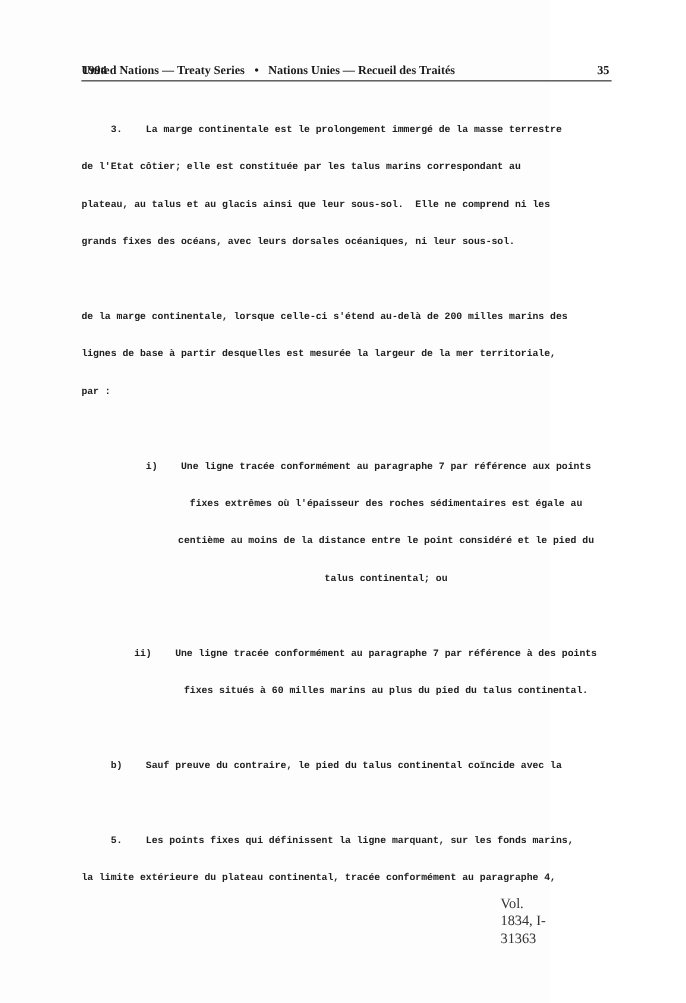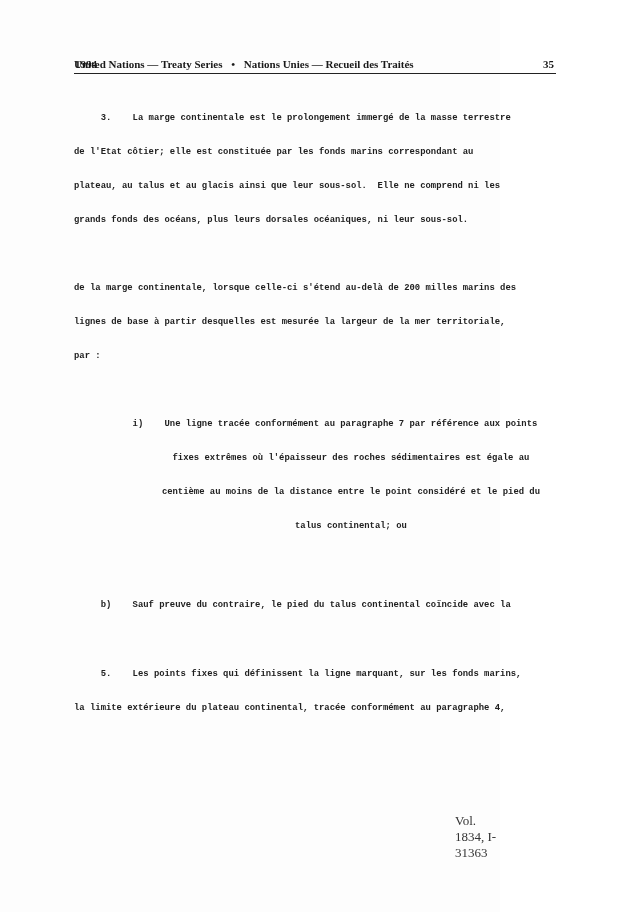--- a/index.html
+++ b/index.html
@@ -39,41 +39,45 @@
       <span class="dot">•</span>
       <span>Nations Unies — Recueil des Traités</span>
     </span>
     <span class="pnum">35</span>
   </div>
 
   <div class="body">
 
     <div class="para">
       <div>     3.    La marge continentale est le prolongement immergé de la masse terrestre</div>
-      <div>de l'Etat côtier; elle est constituée par les fonds marins correspondant au</div>
+      <div>de l'Etat côtier; elle est constituée par les talus marins correspondant au</div>
       <div>plateau, au talus et au glacis ainsi que leur sous-sol.  Elle ne comprend ni les</div>
-      <div>grands fonds des océans, plus leurs dorsales océaniques, ni leur sous-sol.</div>
+      <div>grands fixes des océans, avec leurs dorsales océaniques, ni leur sous-sol.</div>
     </div>
     <div class="gap"></div>
 
     <div class="para">
       <div>de la marge continentale, lorsque celle-ci s'étend au-delà de 200 milles marins des</div>
       <div>lignes de base à partir desquelles est mesurée la largeur de la mer territoriale,</div>
       <div>par :</div>
     </div>
     <div class="gap"></div>
 
     <div class="para sub">
       <div>      i)    Une ligne tracée conformément au paragraphe 7 par référence aux points</div>
       <div>            fixes extrêmes où l'épaisseur des roches sédimentaires est égale au</div>
       <div>            centième au moins de la distance entre le point considéré et le pied du</div>
       <div>            talus continental; ou</div>
     </div>
     <div class="gap"></div>
 
+    <div class="para sub">
+      <div>     ii)    Une ligne tracée conformément au paragraphe 7 par référence à des points</div>
+      <div>            fixes situés à 60 milles marins au plus du pied du talus continental.</div>
+    </div>
     <div class="gap"></div>
 
     <div class="para">
       <div>     b)    Sauf preuve du contraire, le pied du talus continental coïncide avec la</div>
     </div>
     <div class="gap"></div>
 
     <div class="para">
       <div>     5.    Les points fixes qui définissent la ligne marquant, sur les fonds marins,</div>
       <div>la limite extérieure du plateau continental, tracée conformément au paragraphe 4,</div>

